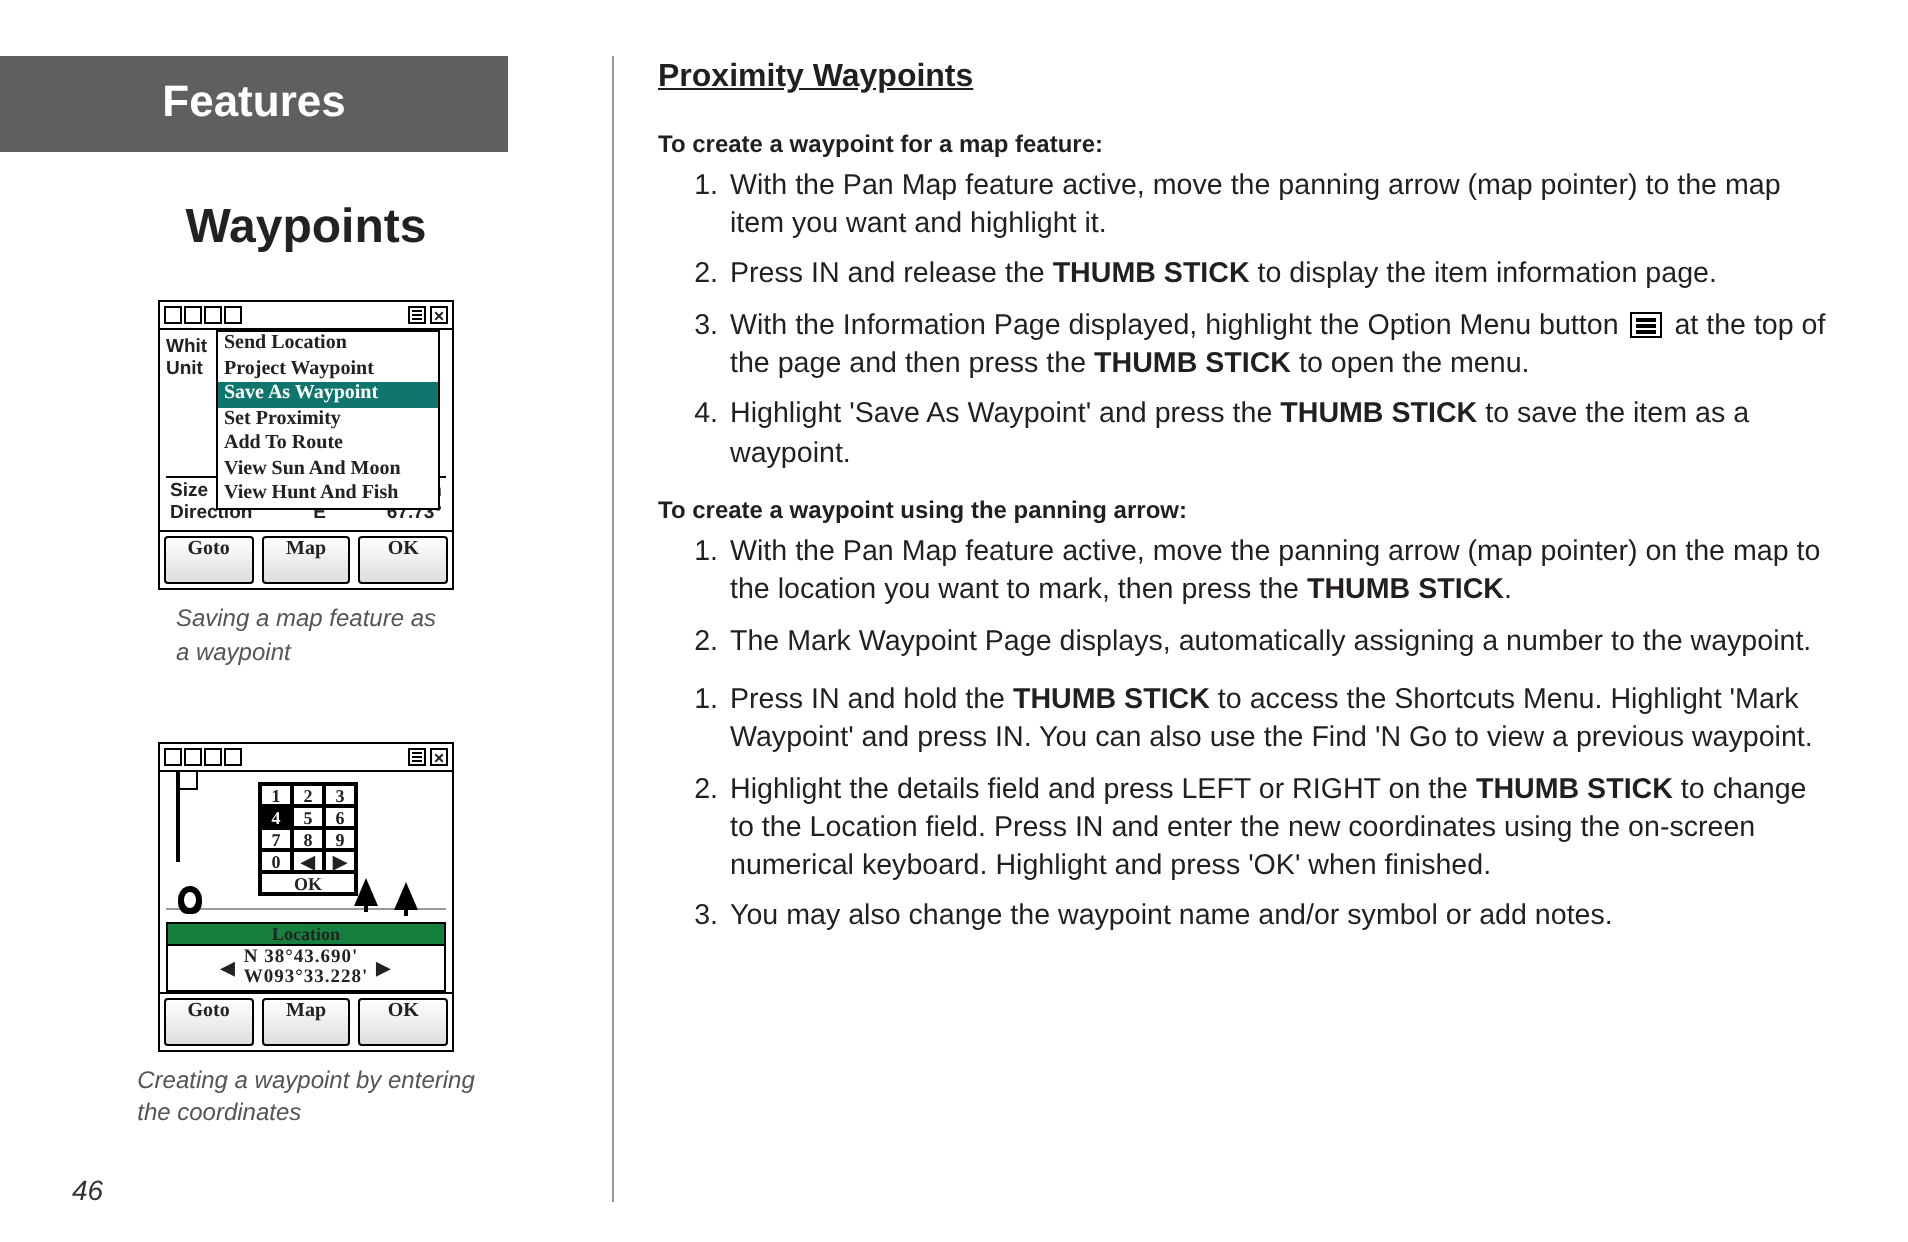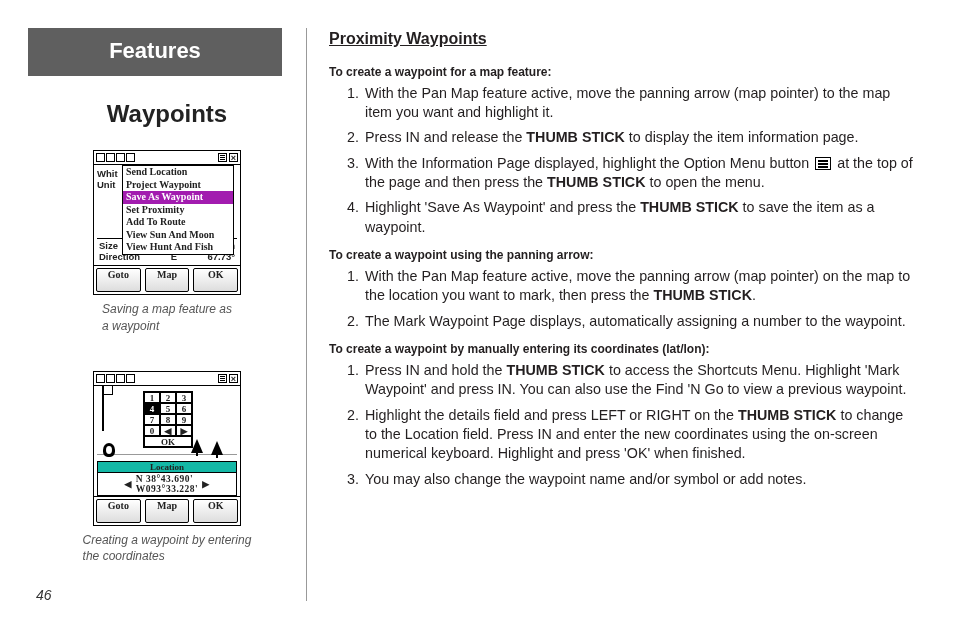--- a/index.html
+++ b/index.html
@@ -15,21 +15,20 @@
   .page {
     display: flex;
     height: 100%;
     padding: 28px 36px 20px 0;
   }
   .left-col {
     width: 306px;
     display: flex;
     flex-direction: column;
     align-items: center;
-    padding-left: 28px;
   }
   .features-tab {
     background: #5f5f5f;
     color: #fff;
     width: 254px;
     align-self: flex-start;
     text-align: center;
     padding: 10px 0 12px;
     font-family: "Helvetica Neue", Arial, sans-serif;
     font-weight: 700;
@@ -87,21 +86,21 @@
     left:28px; top:0;
     width:112px;
     border:1.5px solid #000;
     background:#fff;
     font-size:10px;
     line-height:1.25;
     font-weight:700;
     font-family: "Times New Roman", serif;
   }
   .menu-pop div { padding:0 3px; white-space:nowrap; }
-  .menu-pop .sel { background:#a21caf; color:#fff; }
+  .menu-pop .sel { background:#0f766e; color:#fff; }
   .dev1-mid { height:70px; }
   .dev1-lower { border-top:1px solid #000; padding-top:1px; }
   .dev1-lower .row2 { display:flex; justify-content:space-between; font-weight:700; font-size:9.5px; padding:0 2px;}
   .btnbar { display:flex; border-top:1.5px solid #000; }
   .dbtn {
     flex:1;
     text-align:center;
     font-weight:700;
     font-size:10px;
     border:1px solid #000;
@@ -136,21 +135,21 @@
     grid-template-columns:repeat(3,16px);
     grid-auto-rows:11px;
     font-weight:700;
     font-size:9px;
     font-family:"Times New Roman", serif;
   }
   .keypad div { border:0.5px solid #000; text-align:center; line-height:11px; }
   .keypad .sel { background:#000; color:#fff; }
   .keypad .ok { grid-column:1 / span 3; }
   .locbox { border:1px solid #000; margin-top:2px; font-family:"Times New Roman", serif; }
-  .locbox .loclabel { text-align:center; font-weight:700; font-size:9px; border-bottom:1px solid #000; background:#14b8a6; }
+  .locbox .loclabel { text-align:center; font-weight:700; font-size:9px; border-bottom:1px solid #000; background:#15803d; }
   .locbox .locrow { display:flex; align-items:center; justify-content:center; gap:4px; padding:1px 2px; font-size:9.5px; font-weight:700; letter-spacing:.5px; }
   .arrow { font-size:9px; }
   
   .right-col {
     flex:1;
     border-left:1px solid #999;
     padding-left:22px;
     padding-right:4px;
     font-size:14.3px;
     line-height:1.35;
@@ -327,21 +326,20 @@
       <li><span>With the Information Page displayed, highlight the Option Menu button </span><span class="menu-icon"></span><span> at the top of the page and then press the </span><span class="b">THUMB STICK</span><span> to open the menu.</span></li>
       <li><span>Highlight 'Save As Waypoint' and press the </span><span class="b">THUMB STICK</span><span> to save the item as a waypoint.</span></li>
     </ol>
 
     <div class="subhead">To create a waypoint using the panning arrow:</div>
     <ol class="steps">
       <li><span>With the Pan Map feature active, move the panning arrow (map pointer) on the map to the location you want to mark, then press the </span><span class="b">THUMB STICK</span><span>.</span></li>
       <li><span>The Mark Waypoint Page displays, automatically assigning a number to the waypoint.</span></li>
     </ol>
 
-    <div class="subhead">To create a waypoint by manually entering its coordinates (lat/lon):</div>
     <ol class="steps">
       <li><span>Press IN and hold the </span><span class="b">THUMB STICK</span><span> to access the Shortcuts Menu.  Highlight 'Mark Waypoint' and press IN. You can also use the Find 'N Go to view a previous waypoint.</span></li>
       <li><span>Highlight the details field and press LEFT or RIGHT on the </span><span class="b">THUMB STICK</span><span> to change to the Location field.  Press IN and enter the new coordinates using the on-screen numerical keyboard.  Highlight and press 'OK' when finished.</span></li>
       <li><span>You may also change the waypoint name and/or symbol or add notes.</span></li>
     </ol>
   </div>
 </div>
 
 <div class="pagenum">46</div>
 

